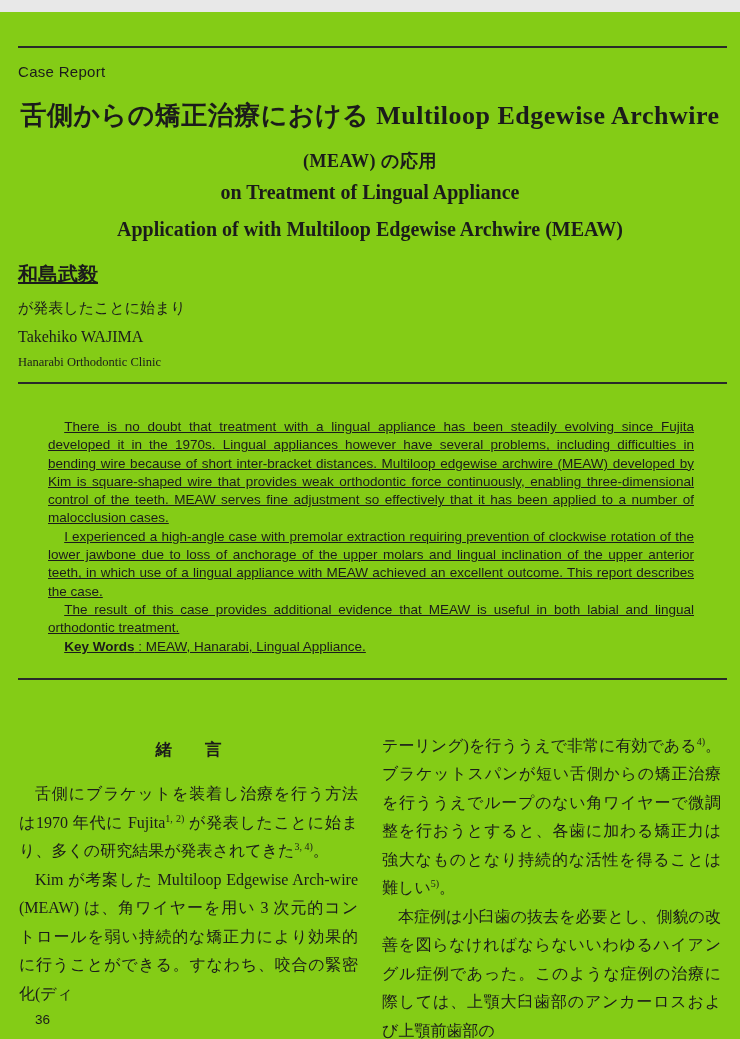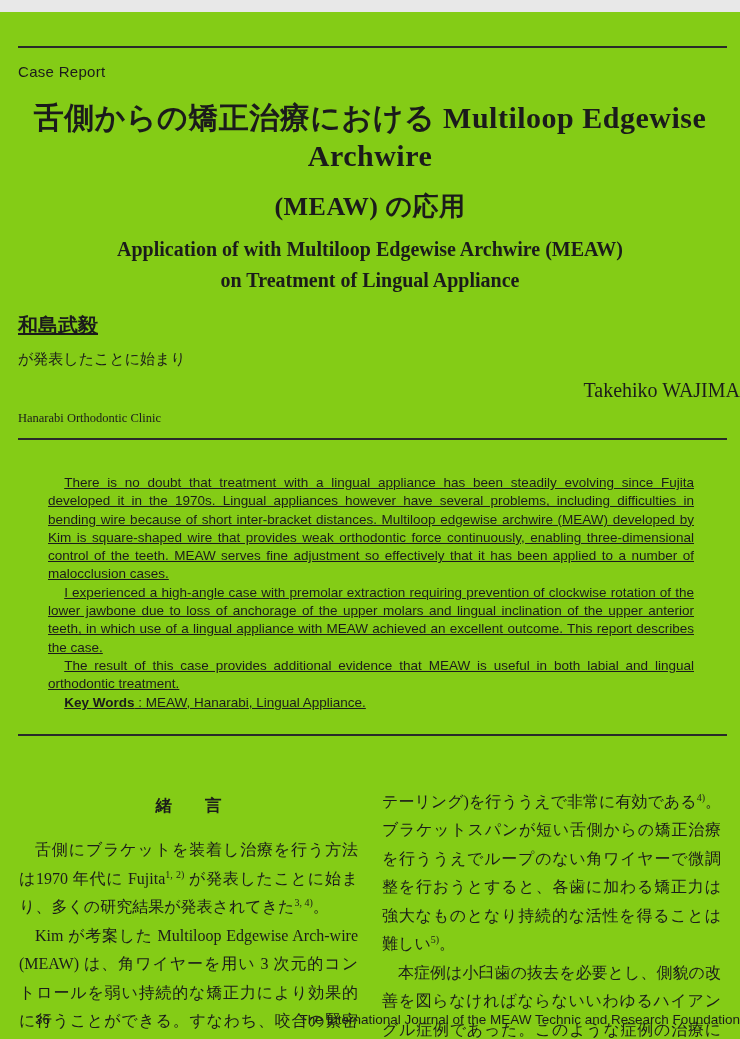--- a/index.html
+++ b/index.html
@@ -23,27 +23,27 @@
   .rule-top { margin-top: 34px; }
   .category {
     margin: 15px 0 0 18px;
     font-family: "Liberation Sans", "DejaVu Sans", sans-serif;
     font-size: 15px;
     letter-spacing: 0.3px;
   }
   .title-block { text-align: center; }
   .title-ja-1 {
     margin-top: 18px;
-    font-size: 30px;
+    font-size: 26px;
     font-weight: bold;
     letter-spacing: 0.5px;
   }
   .title-ja-2 {
     margin-top: 16px;
-    font-size: 26px;
+    font-size: 18px;
     font-weight: bold;
     letter-spacing: 0.5px;
   }
   .title-en {
     margin-top: 14px;
     font-size: 20px;
     font-weight: bold;
   }
   .title-en-2 { margin-top: 8px; }
   .author-block { margin-left: 18px; }
@@ -53,22 +53,21 @@
     font-weight: bold;
     font-family: "Liberation Sans", "DejaVu Sans", sans-serif;
     text-decoration: underline;
   }
   .author-affil-ja {
     margin-top: 11px;
     font-size: 15px;
   }
   .author-name-en {
     margin-top: 10px;
-    font-size: 20px;
-    text-align: right;
+    font-size: 16px;
   }
   .author-affil-en {
     margin-top: 9px;
     font-size: 12.5px;
   }
   .rule-authors { margin-top: 12px; }
   .abstract {
     margin: 34px 46px 0 48px;
     font-family: "Liberation Sans", "DejaVu Sans", sans-serif;
     font-size: 13.5px;
@@ -103,43 +102,43 @@
   .col p { text-indent: 1em; }
   .col p.cont { text-indent: 0; }
   sup {
     font-size: 10px;
     line-height: 0;
     vertical-align: super;
   }
   .footer {
     position: absolute;
     left: 35px;
-    right: 0;
+    right: 18px;
     top: 1000px;
     display: flex;
     justify-content: space-between;
     align-items: baseline;
     font-family: "Liberation Sans", "DejaVu Sans", sans-serif;
     font-size: 13.5px;
   }
 </style>
 </head>
 <body>
 
 <div class="page">
 
   <div class="rule rule-top"></div>
 
   <div class="category">Case Report</div>
 
   <div class="title-block">
     <div class="title-ja-1">舌側からの矯正治療における Multiloop Edgewise Archwire</div>
     <div class="title-ja-2">(MEAW) の応用</div>
+    <div class="title-en title-en-2">on Treatment of Lingual Appliance</div>
     <div class="title-en title-en-1">Application of with Multiloop Edgewise Archwire (MEAW)</div>
-    <div class="title-en title-en-2">on Treatment of Lingual Appliance</div>
   </div>
 
   <div class="author-block">
     <div class="author-name-ja">和島武毅</div>
     <div class="author-affil-ja">が発表したことに始まり</div>
     <div class="author-name-en">Takehiko WAJIMA</div>
     <div class="author-affil-en">Hanarabi Orthodontic Clinic</div>
   </div>
 
   <div class="rule rule-authors"></div>
@@ -160,16 +159,15 @@
       <p><span>Kim が考案した Multiloop Edgewise Arch-wire (MEAW) は、角ワイヤーを用い 3 次元的コントロールを弱い持続的な矯正力により効果的に行うことができる。すなわち、咬合の緊密化(ディ</span></p>
     </div>
     <div class="col col-right">
       <p class="cont"><span>テーリング)を行ううえで非常に有効である</span><sup>4)</sup><span>。ブラケットスパンが短い舌側からの矯正治療を行ううえでループのない角ワイヤーで微調整を行おうとすると、各歯に加わる矯正力は強大なものとなり持続的な活性を得ることは難しい</span><sup>5)</sup><span>。</span></p>
       <p><span>本症例は小臼歯の抜去を必要とし、側貌の改善を図らなければならないいわゆるハイアングル症例であった。このような症例の治療に際しては、上顎大臼歯部のアンカーロスおよび上顎前歯部の</span></p>
     </div>
   </div>
 
   <div class="footer">
     <span>36</span>
-    <span>The International Journal of the MEAW Technic and Research Foundation</span>
   </div>
 
 </div>
 
 </body></html>

